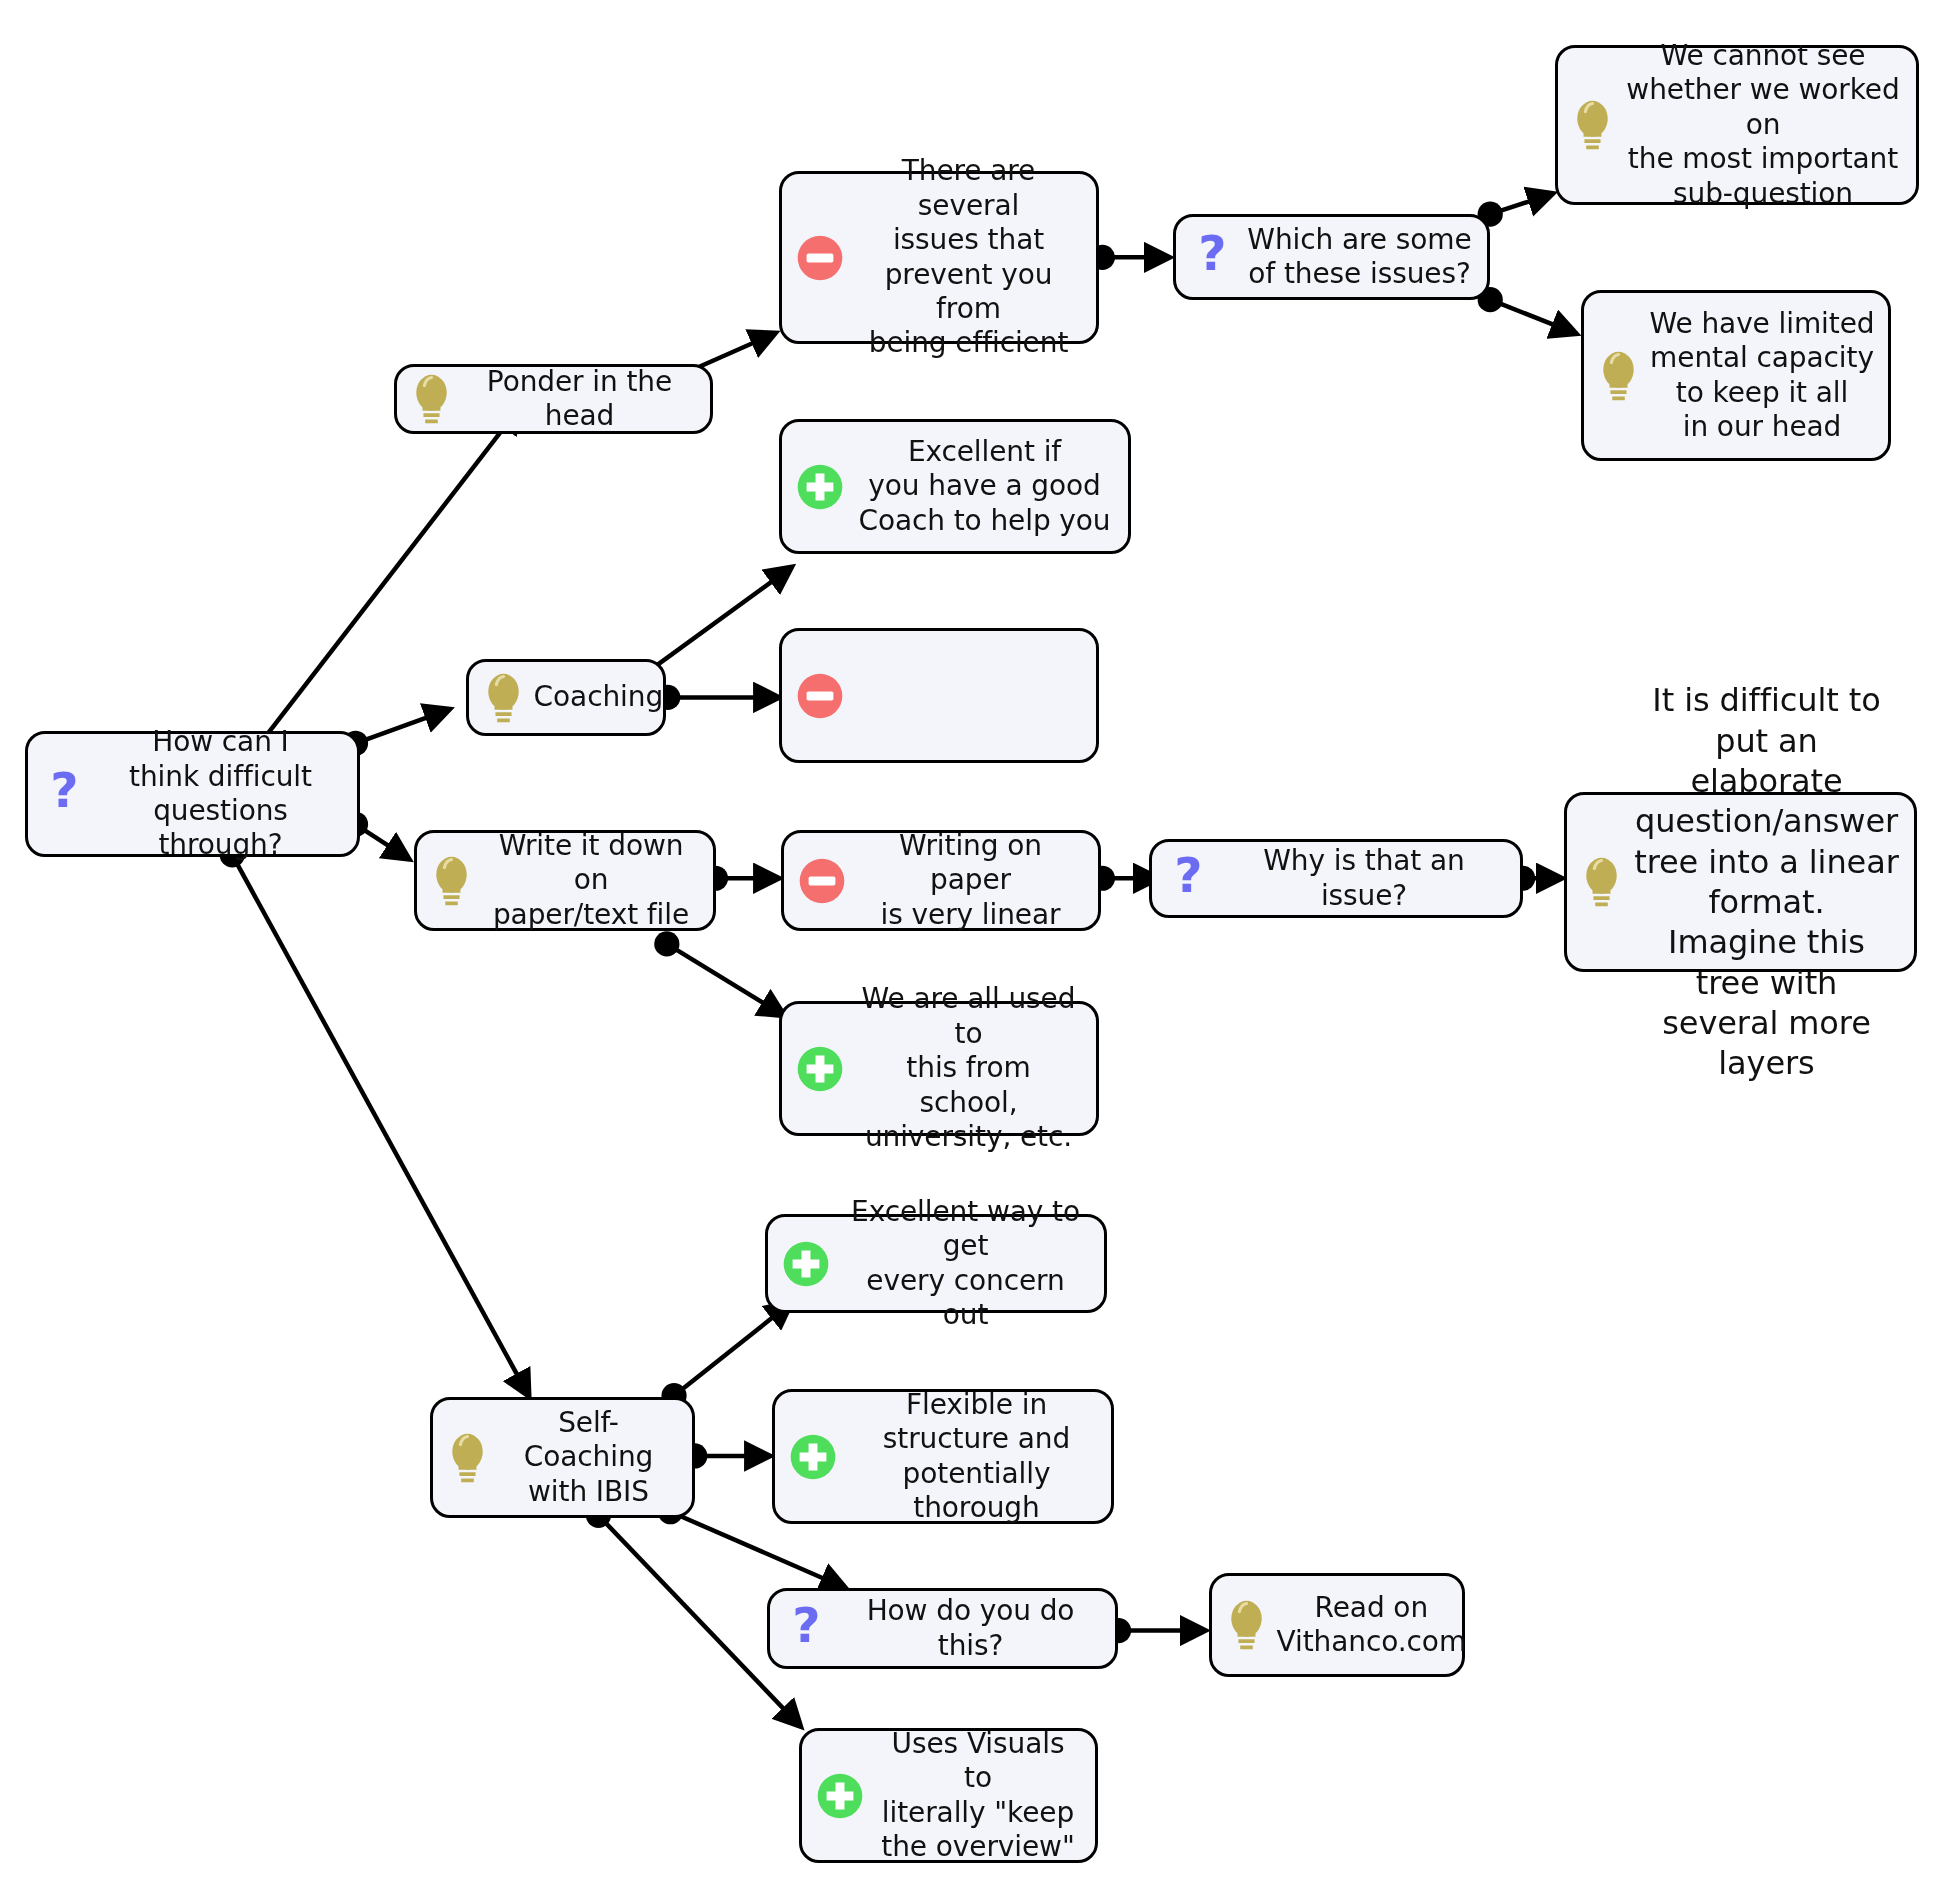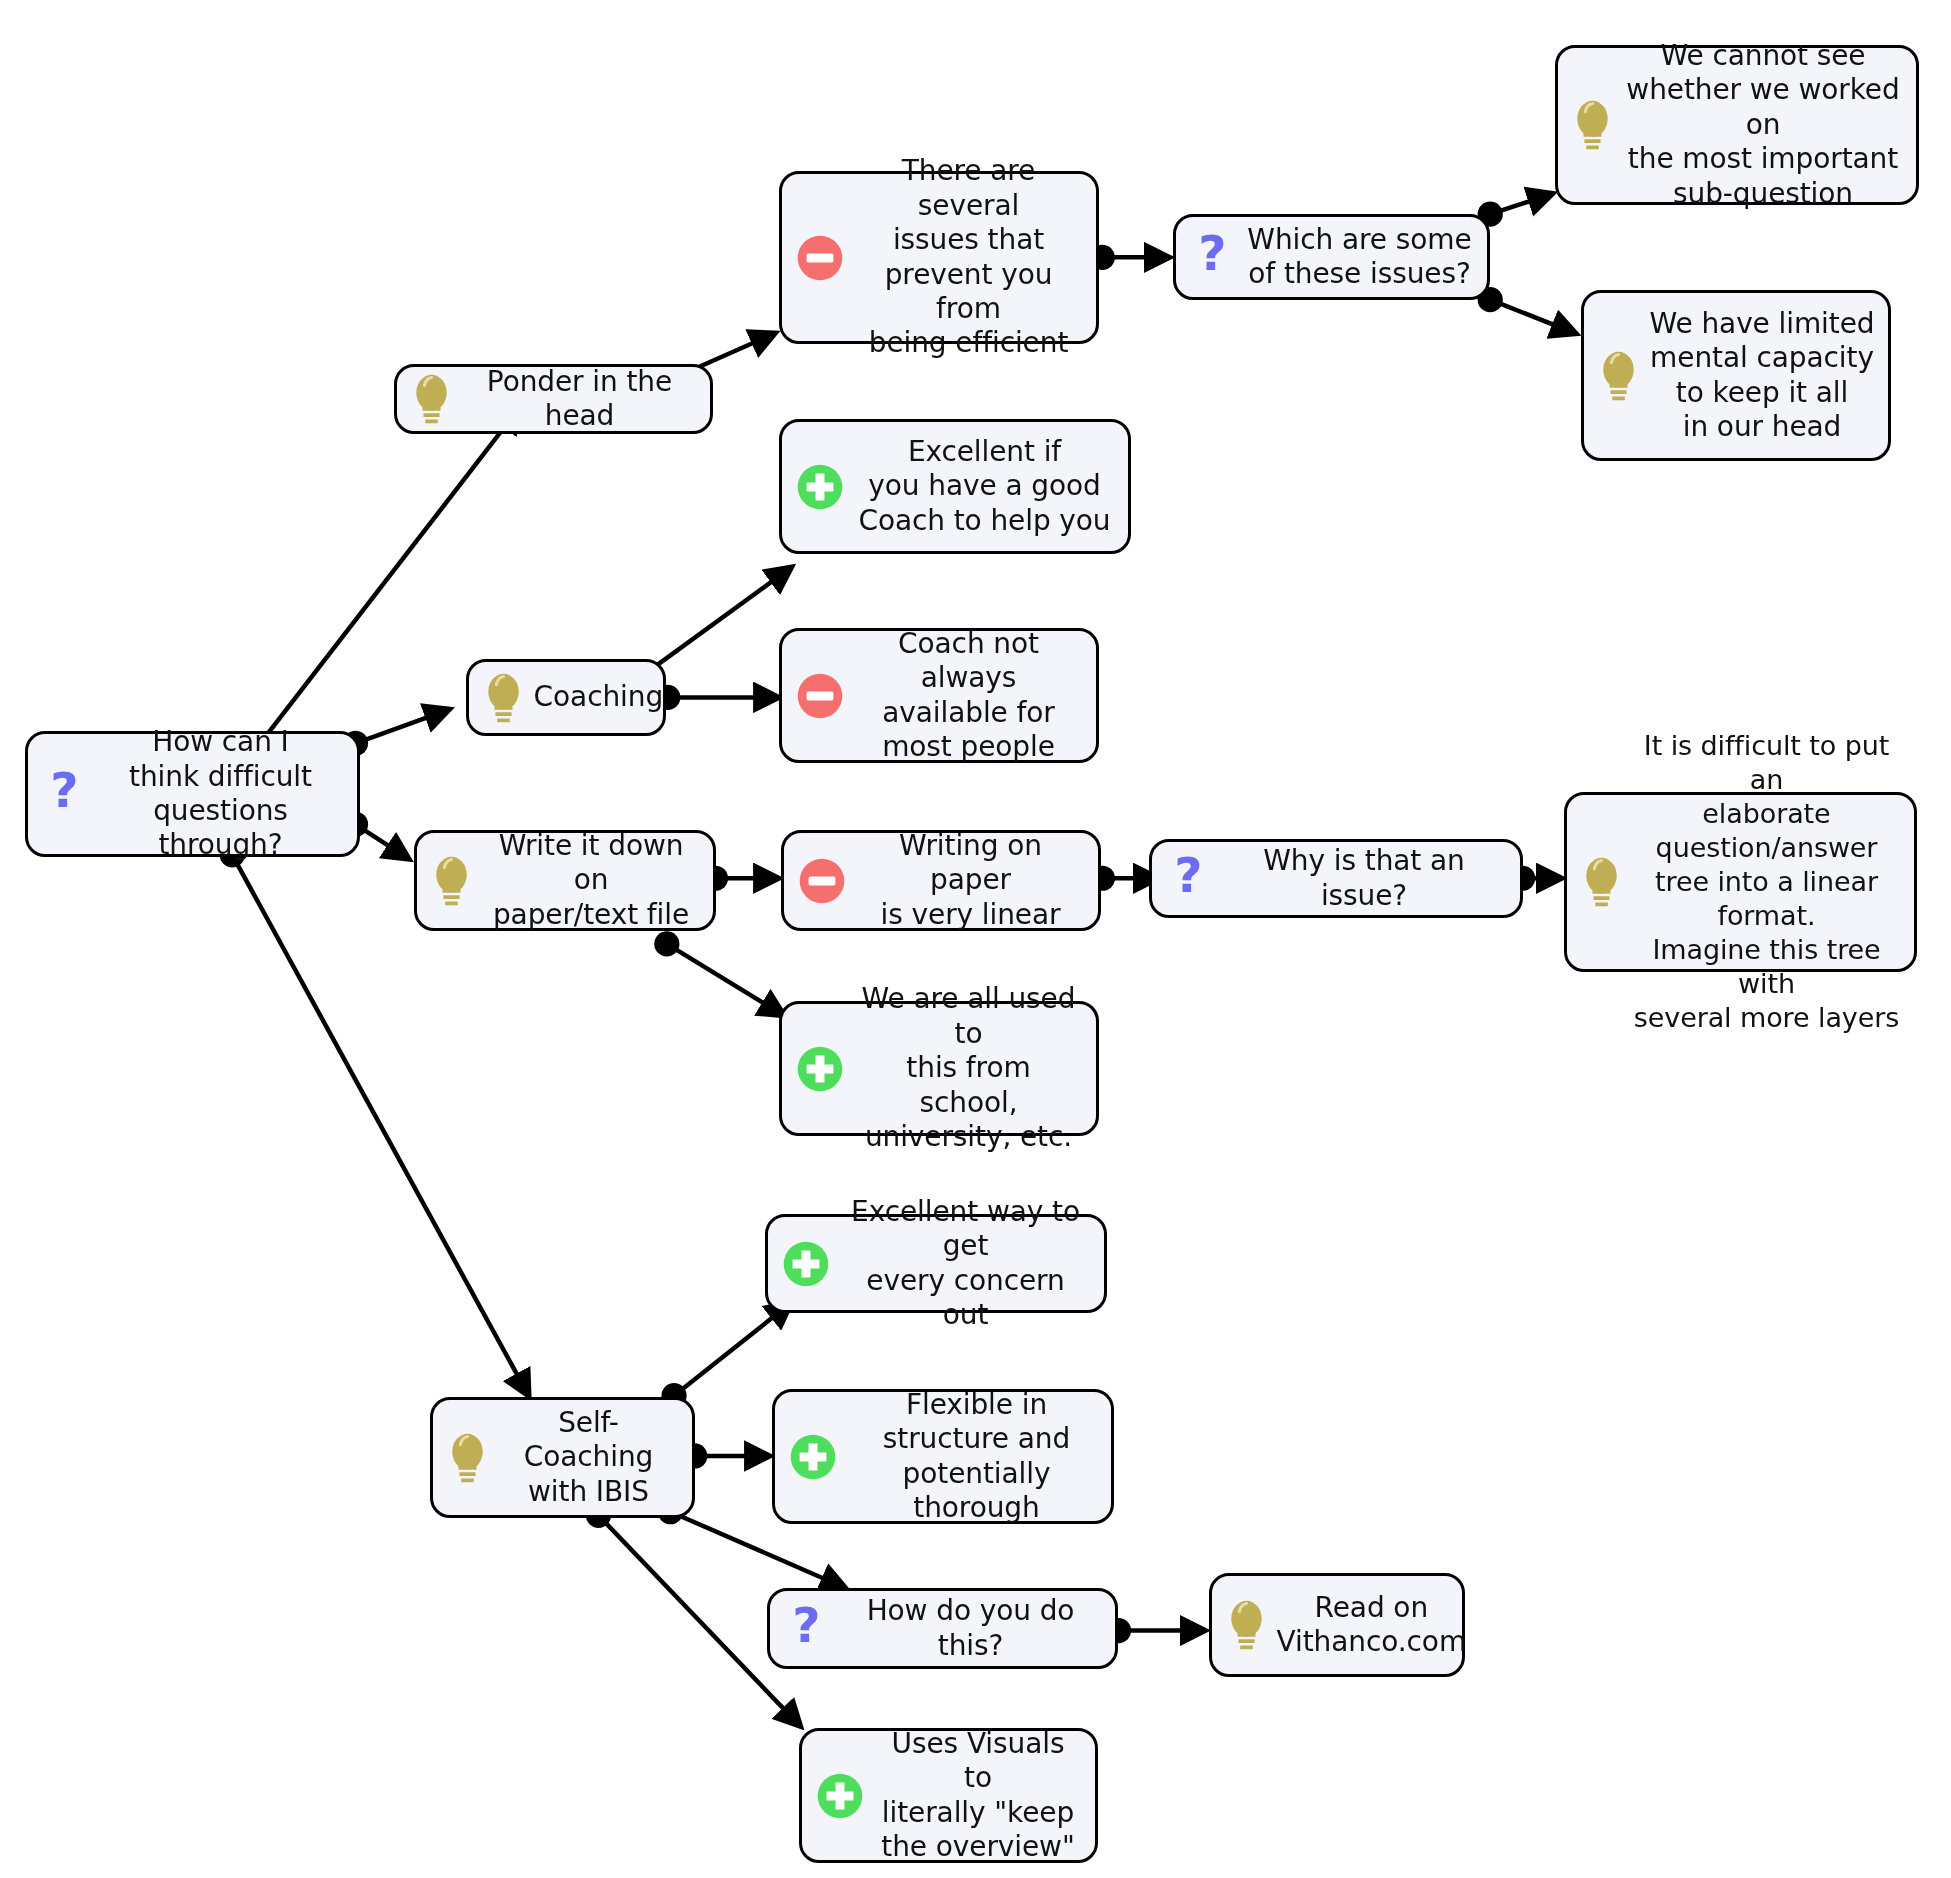--- a/index.html
+++ b/index.html
@@ -48,21 +48,21 @@
   }
   .node .label {
     flex: 1 1 auto;
     text-align: center;
     line-height: 1.23;
     white-space: pre-line;
     font-size: 28px;
     letter-spacing: -0.1px;
   }
   .node.small-text .label {
-    font-size: 27px;
+    font-size: 32px;
     line-height: 1.26;
   }
   .node.q .label,
   .node.idea-inline .label {
     text-align: center;
   }
   
   .ico-q  { width: 47px; height: 54px; }
   .ico-bulb { width: 43px; height: 56px; }
   .ico-pm { width: 50px; height: 50px; }
@@ -237,23 +237,20 @@
 Coach to help you</span>
   </div>
 
   <div class="node" style="left:779px; top:628px; width:320px; height:135px;">
     <span class="icon">
       <svg class="ico-pm" viewBox="0 0 56 56">
           <circle cx="28" cy="28" r="25" fill="#f46f6d"></circle>
           <rect x="13" y="23" width="30" height="10" rx="2" fill="#ffffff"></rect>
         </svg>
     </span>
-    <span class="label">Coach not always
-available for
-most people</span>
   </div>
 
   <div class="node" style="left:414px; top:830px; width:302px; height:101px;">
     <span class="icon">
       <svg class="ico-bulb" viewBox="0 0 48 62">
           <ellipse cx="24" cy="24" rx="17" ry="20" fill="#bfae54"></ellipse>
           <path d="M14 40 h20 v4 h-20 z M15 47 h18 v4 h-18 z M17 54 h14 v4 h-14 z" fill="#bfae54"></path>
           <path d="M16 16 q2 -8 8 -9" stroke="#e6dca4" stroke-width="3.5" fill="none" stroke-linecap="round"></path>
         </svg>
     </span>

